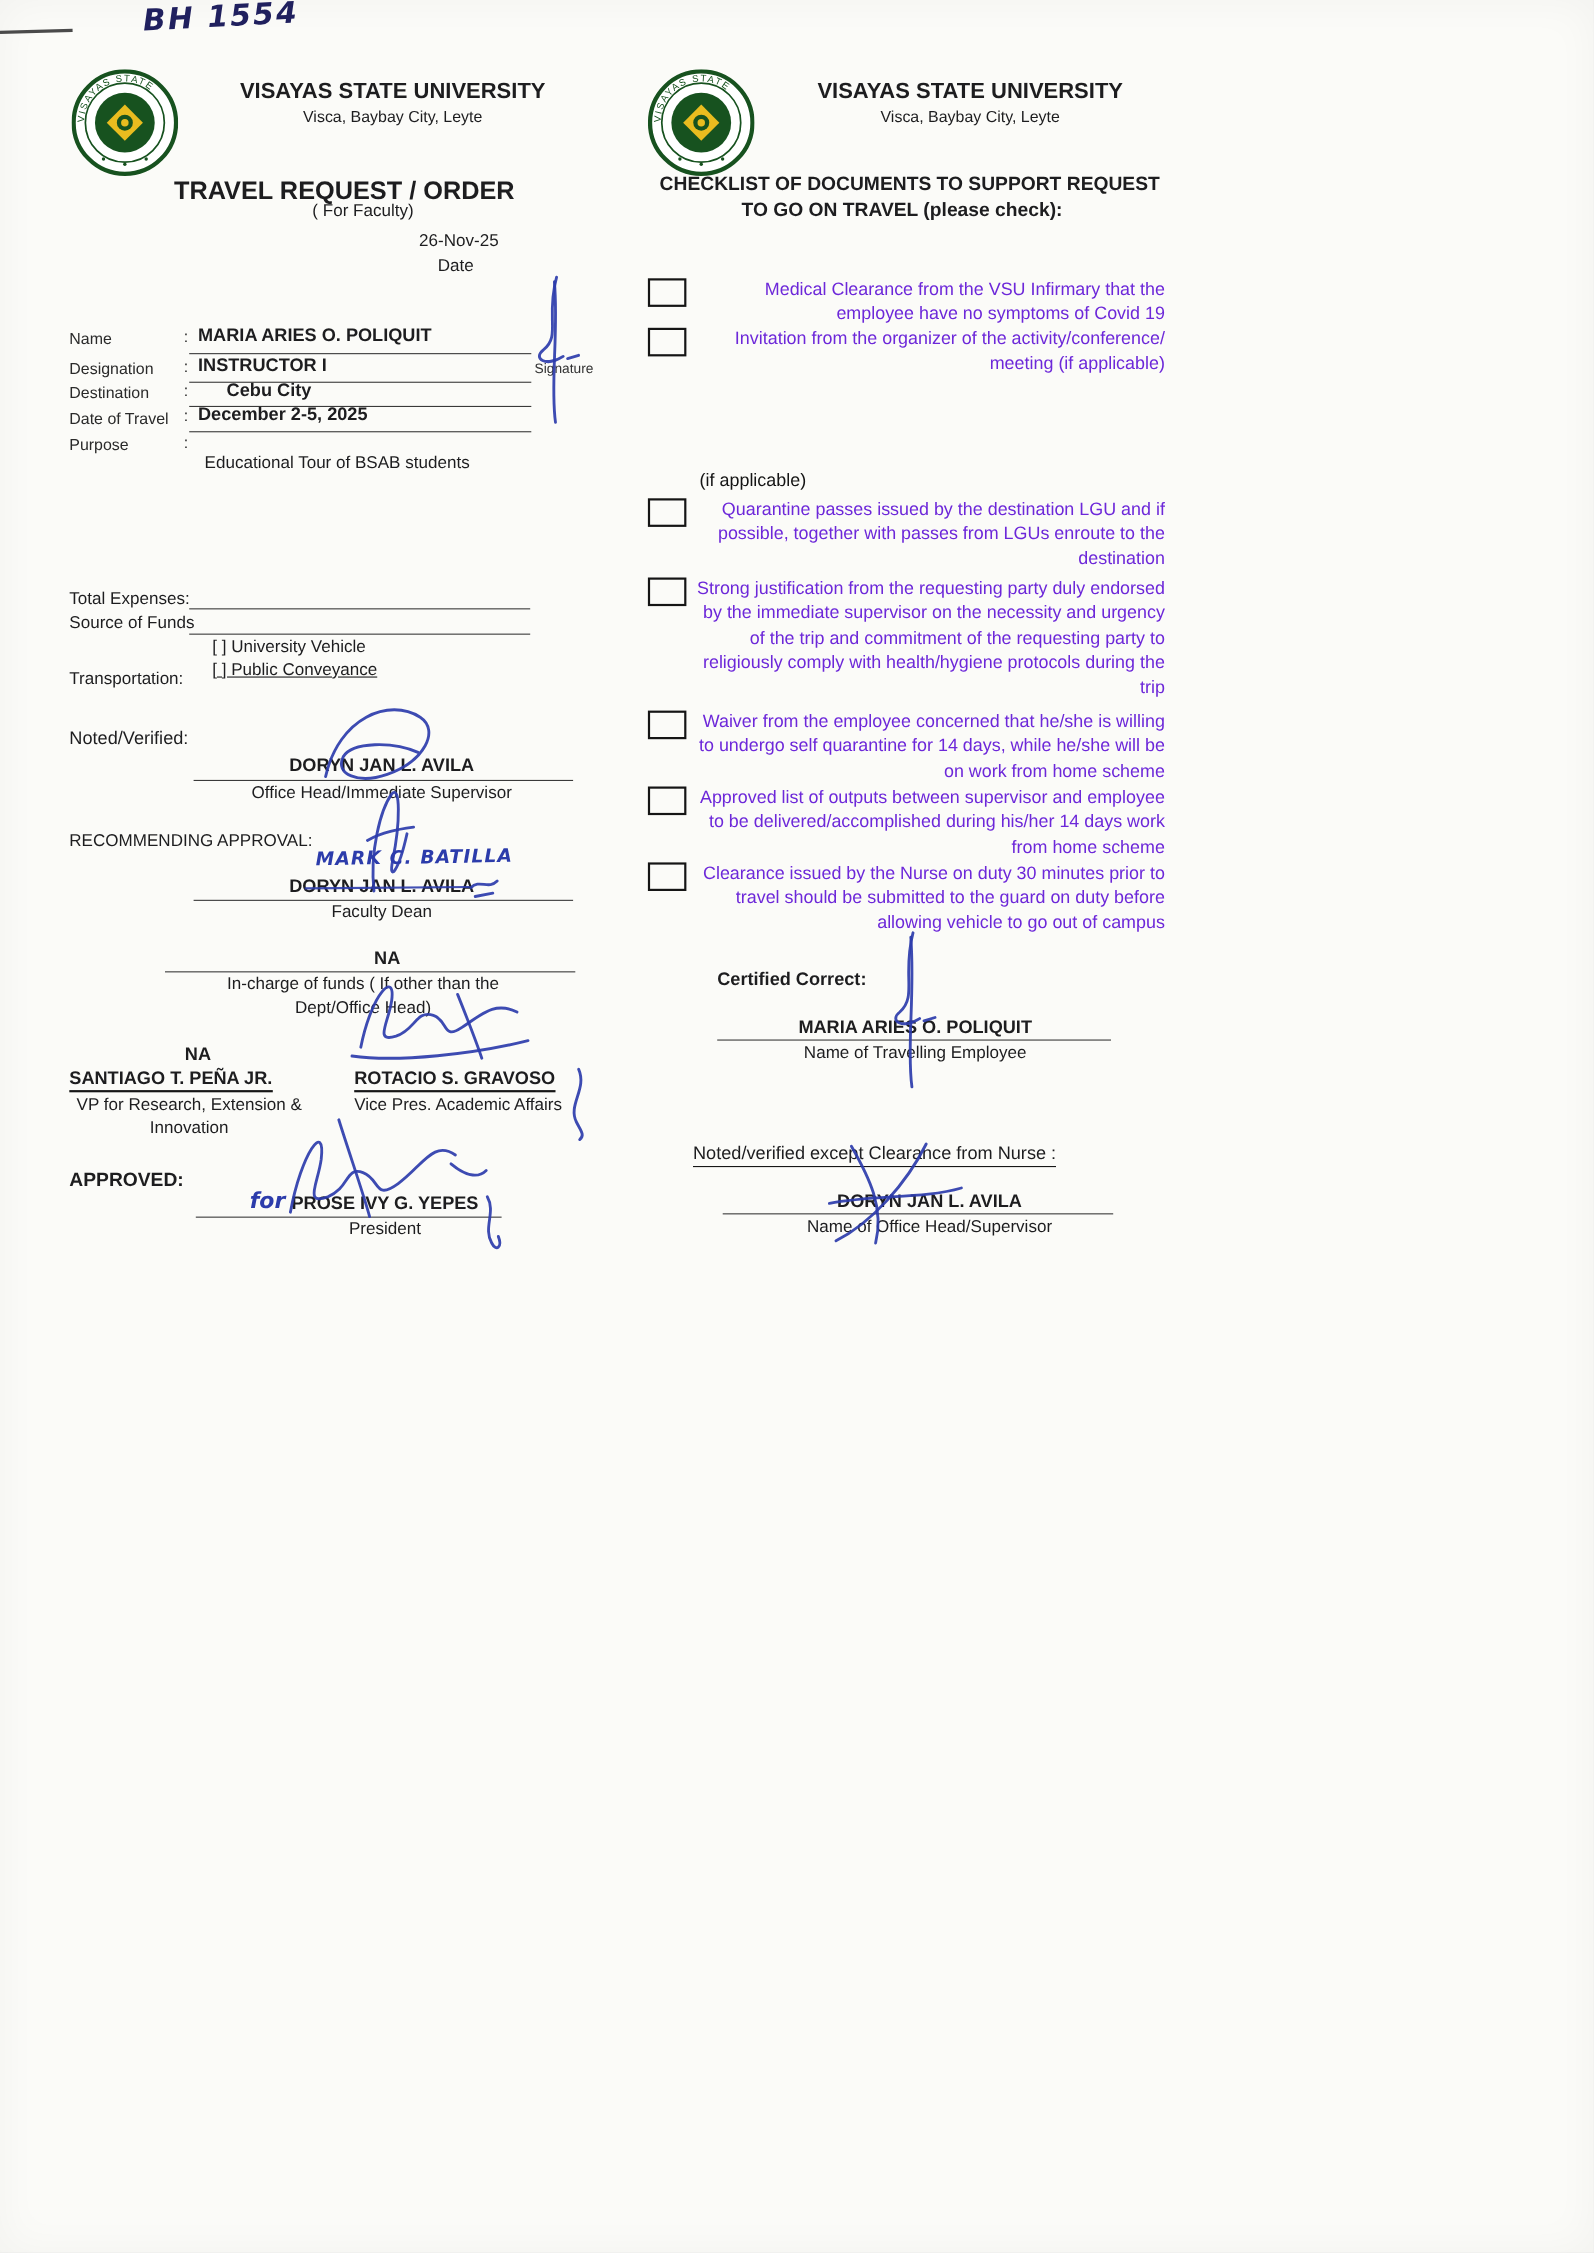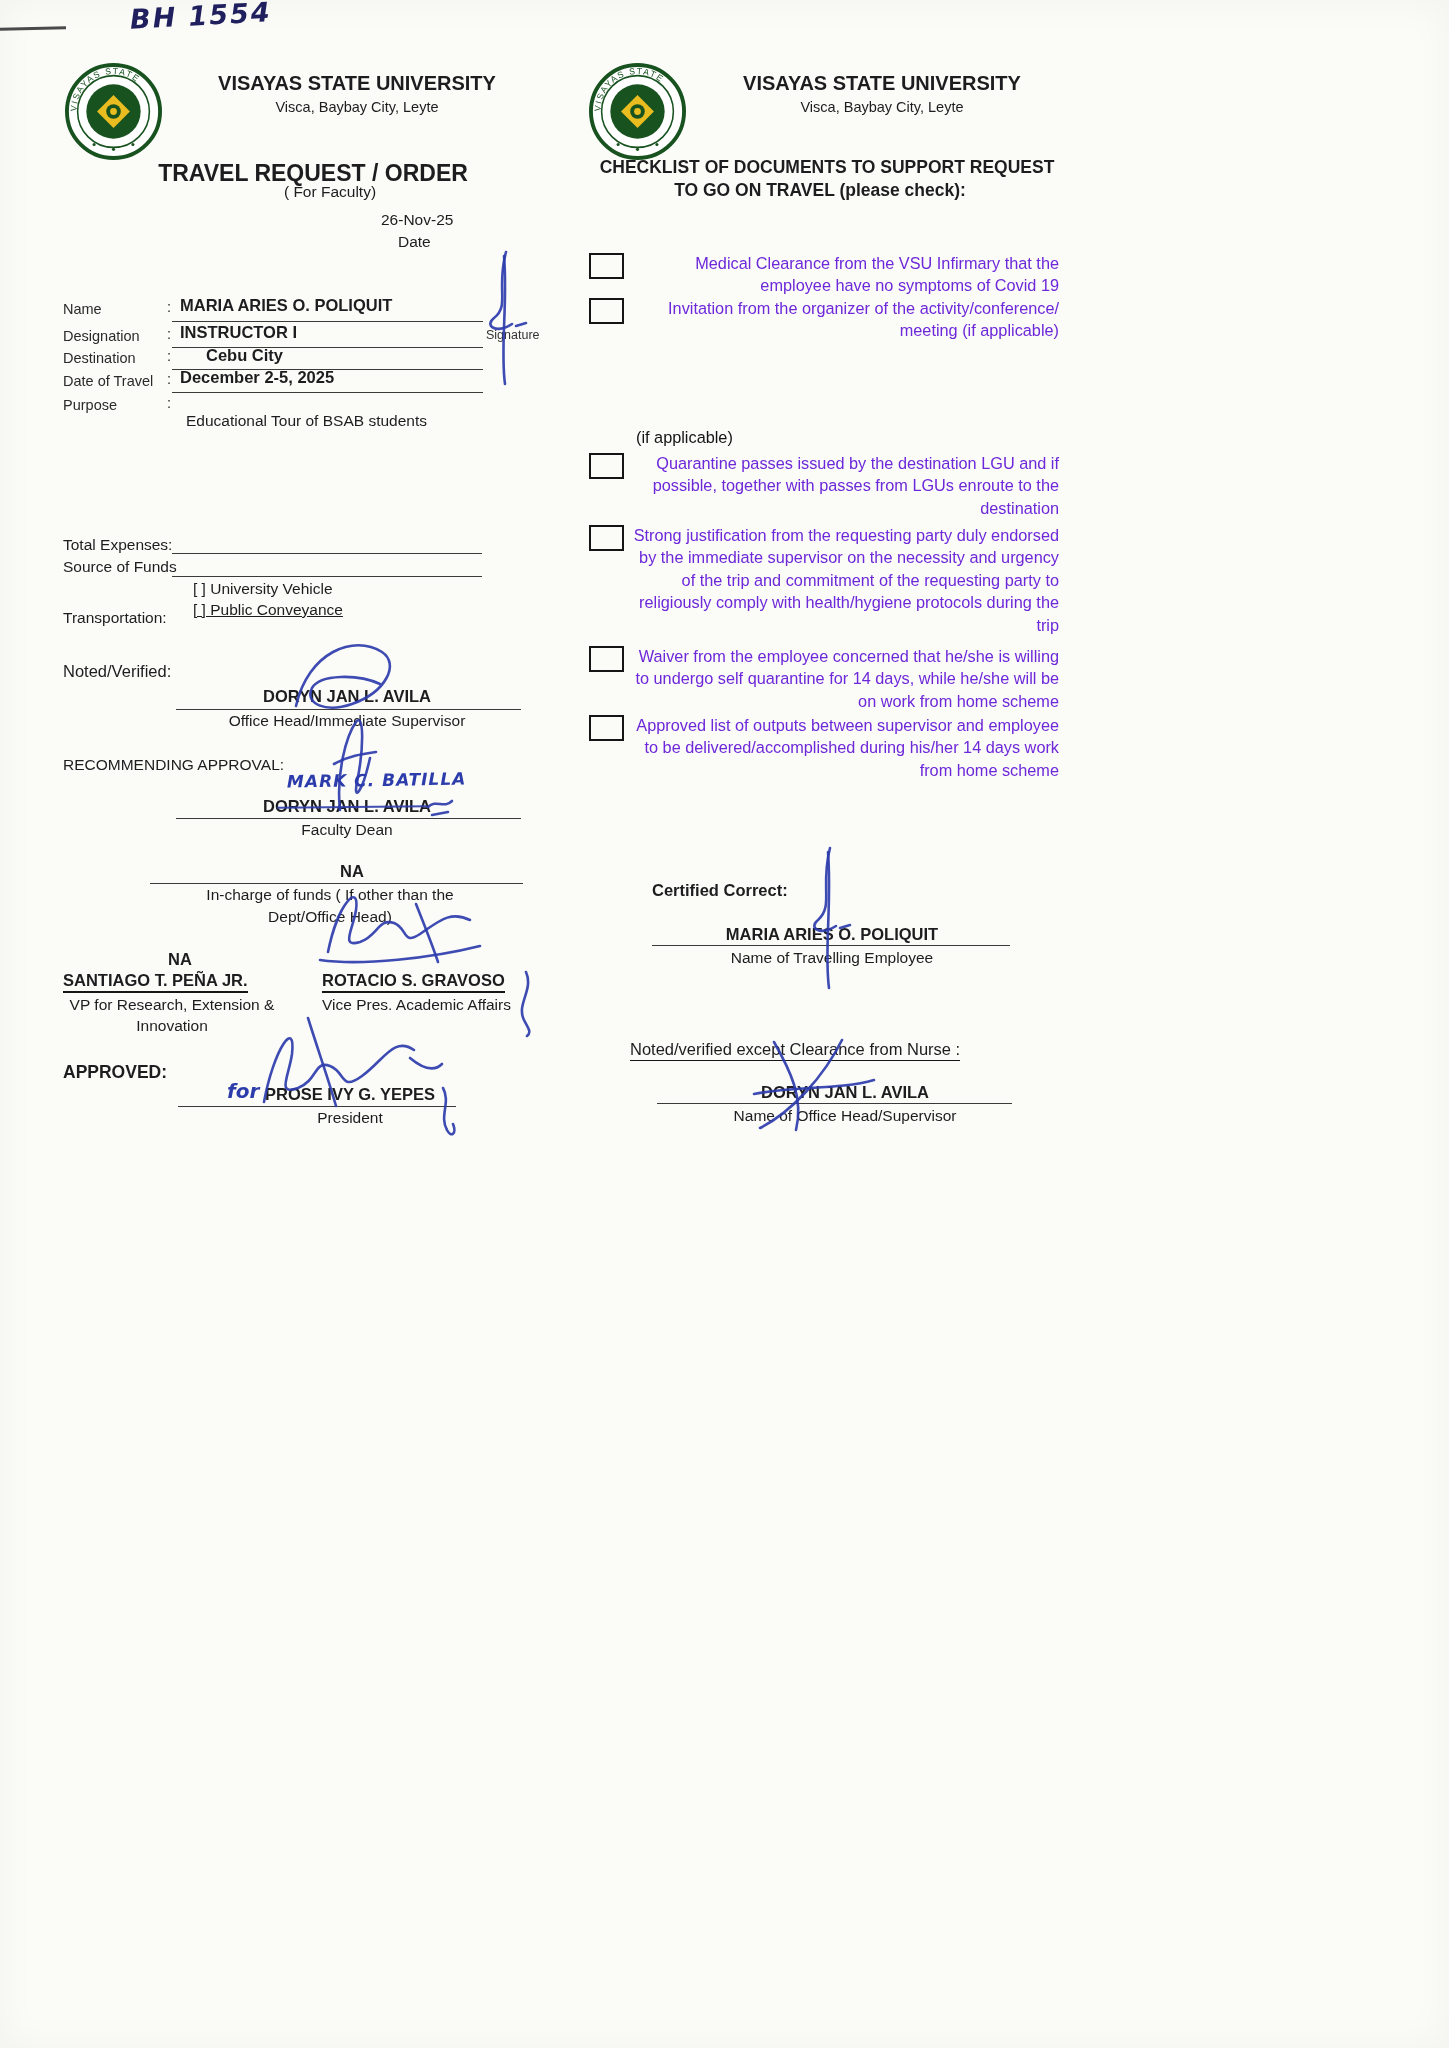--- a/index.html
+++ b/index.html
@@ -161,20 +161,24 @@
     <span class="ctext">Quarantine passes issued by the destination LGU and if possible, together with passes from LGUs enroute to the destination</span>
   </div>
   <div class="chk" style="top:645px">
     <span class="cbox"></span>
     <span class="ctext">Waiver from the employee concerned that he/she is willing to undergo self quarantine for 14 days, while he/she will be on work from home scheme</span>
   </div>
   <div class="chk" style="top:714px">
     <span class="cbox"></span>
     <span class="ctext">Approved list of outputs between supervisor and employee to be delivered/accomplished during his/her 14 days work from home scheme</span>
   </div>
+  <div class="chk" style="top:783px">
+    <span class="cbox"></span>
+    <span class="ctext">Clearance issued by the Nurse on duty 30 minutes prior to travel should be submitted to the guard on duty before allowing vehicle to go out of campus</span>
+  </div>
 
   <div class="t b md" style="left:652px;top:881px;">Certified Correct:</div>
   <div class="t b md c" style="left:832px;top:925px;">MARIA ARIES O. POLIQUIT</div>
   <div class="line" style="left:652px;top:945px;width:358px;"></div>
   <div class="t sm c" style="left:832px;top:949px;">Name of Travelling Employee</div>
 
   <div class="t md uline" style="left:630px;top:1040px;border-bottom-width:1.6px;">Noted/verified except Clearance from Nurse :</div>
   <div class="t b md c" style="left:845px;top:1083px;">DORYN JAN L. AVILA</div>
   <div class="line" style="left:657px;top:1103px;width:355px;"></div>
   <div class="t sm c" style="left:845px;top:1107px;">Name of Office Head/Supervisor</div>

